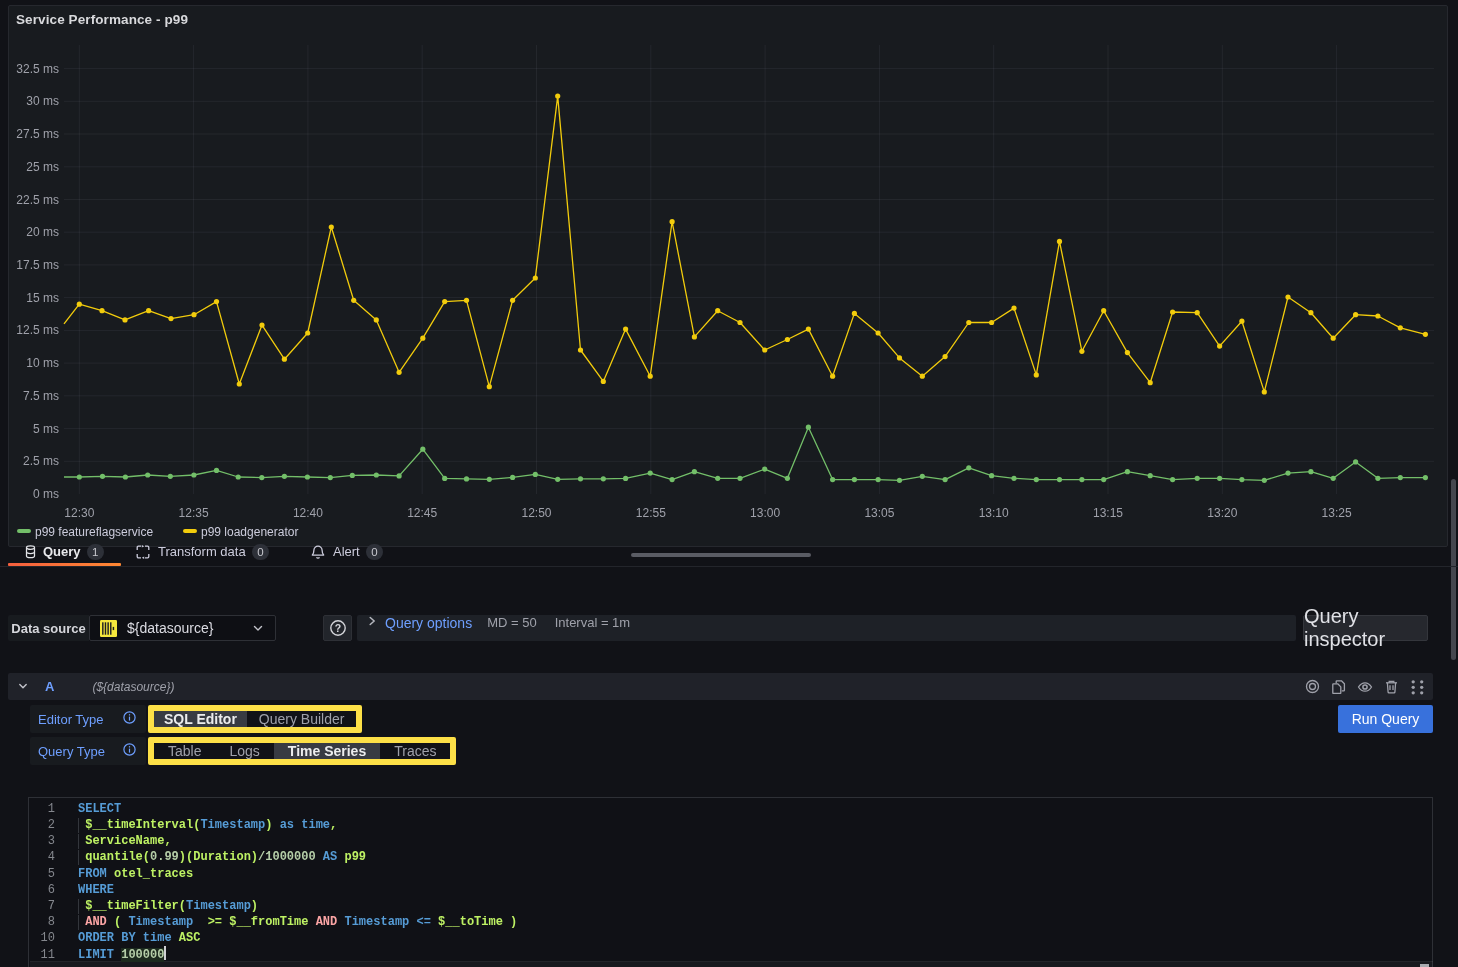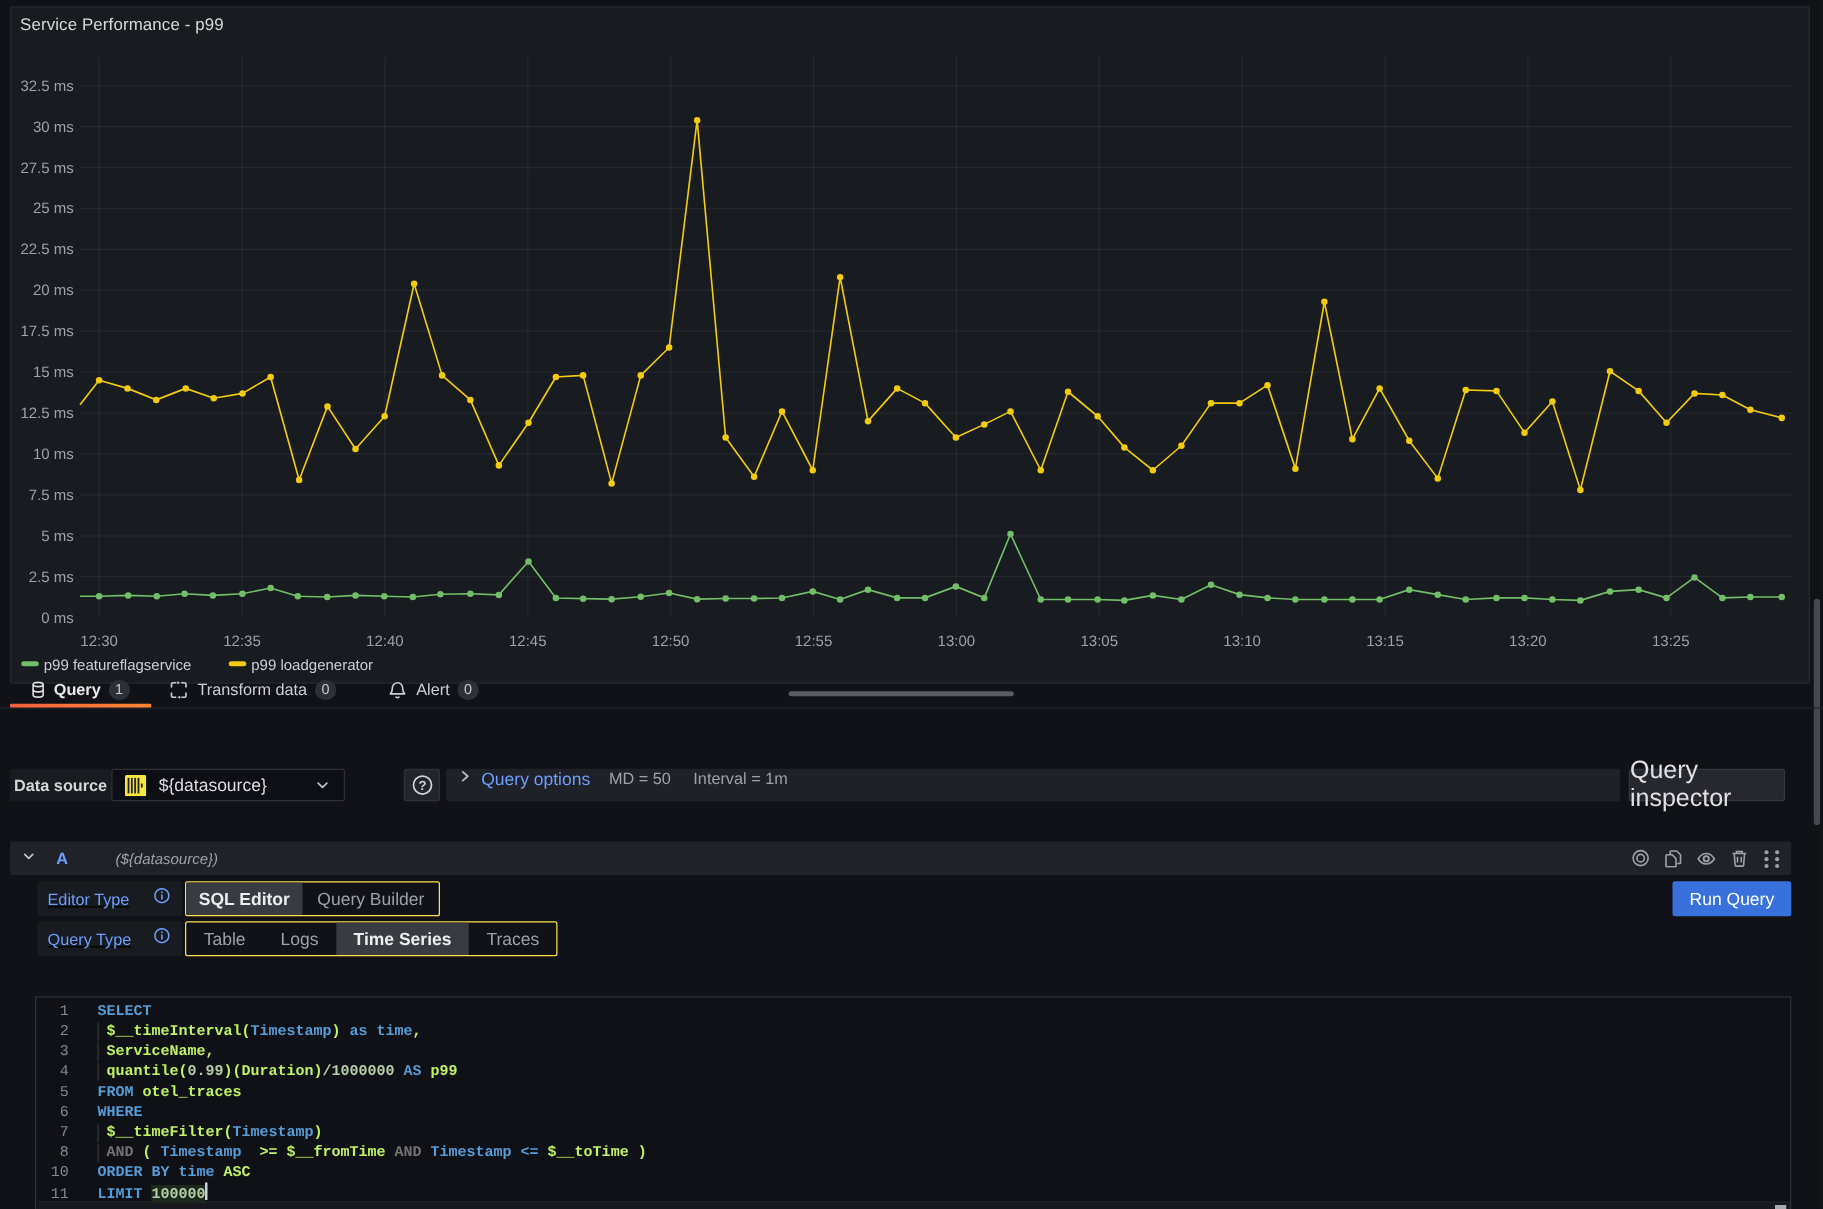--- a/index.html
+++ b/index.html
@@ -2,21 +2,21 @@
 <html><head>
 <meta charset="utf-8">
 <style>
 * { margin:0; padding:0; box-sizing:border-box; }
 html,body { width:1458px; height:967px; background:#111217; overflow:hidden;
   font-family:"Liberation Sans", sans-serif; }
 .abs { position:absolute; }
 
 #panel { position:absolute; left:8px; top:5px; width:1440px; height:542px;
   background:#181b1f; border:1px solid #26282e; border-radius:2px; }
-#ptitle { position:absolute; left:16px; top:12px; font-size:13.5px; font-weight:400; letter-spacing:-0.2px;
+#ptitle { position:absolute; left:16px; top:12px; font-size:13.5px; font-weight:700; letter-spacing:-0.2px;
   color:#d8d9dc; letter-spacing:.1px; }
 
 #hthumb { position:absolute; left:631px; top:553px; width:180px; height:4px;
   border-radius:2px; background:#5a5c64; }
 #vthumb { position:absolute; left:1451px; top:479px; width:5px; height:181px;
   border-radius:3px; background:#45474e; }
 
 #tabs { position:absolute; left:0; top:531px; width:1458px; height:36px;
   border-bottom:1px solid #23252b; }
 .tab { position:absolute; top:4px; height:33px; display:flex; align-items:center;
@@ -48,40 +48,40 @@
 #qrow { position:absolute; left:8px; top:673px; width:1425px; height:27px;
   background:#202229; border-radius:2px; display:flex; align-items:center; }
 #qrow .chev { margin-left:9px; color:#c3c4cb; }
 #qrow .qa { color:#6e9fff; font-size:13px; font-weight:700; margin-left:16px; }
 #qrow .qds { color:#9fa1aa; font-size:12px; font-style:italic; margin-left:38px; }
 #qicons { position:absolute; right:8px; top:0; height:27px; display:flex;
   align-items:center; gap:11px; }
 
 .frow { position:absolute; left:30px; height:28px; display:flex; }
 .flabel { width:116px; background:#181b1f; display:flex; align-items:center;
-  border-radius:2px; padding-left:8px; margin-right:2px;text-decoration:underline; }
+  border-radius:2px; padding-left:8px; margin-right:2px; }
 .flabel .t { color:#6e9fff; font-size:13px; font-weight:500; }
 .flabel .info { margin-left:auto; margin-right:10px; }
-.rgroup { display:flex; border:1px solid #fde047; border-radius:2px; overflow:hidden; }
+.rgroup { display:flex; border:6px solid #fde047; border-radius:2px; overflow:hidden; }
 .ropt { display:flex; align-items:center; padding:0 14px; color:#9fa1aa;
   font-size:14px; background:transparent; }
 .ropt.sel { background:#383b42; color:#eceded; font-weight:700; }
 #runq { position:absolute; left:1338px; top:705px; width:95px; height:28px;
   background:#3871dc; border-radius:2px; color:#fff; font-size:14px; font-weight:500;
   display:flex; align-items:center; justify-content:center; }
 
 #sql { position:absolute; left:28px; top:769px; width:1405px; height:187px;
   background:#101116; border:1px solid #2e3036; font-family:"Liberation Mono", monospace;
   font-size:12px; line-height:16.17px; font-weight:700;margin-top:28px; }
 #sqlin { position:absolute; left:0; top:3px; width:100%; }
 .cl { white-space:pre; height:16.17px; position:relative; }
 .ln { display:inline-block; width:26px; text-align:right; color:#84878d;
   padding-right:23px; box-sizing:content-box; font-weight:400; }
 .ig { position:absolute; left:49px; top:1px; width:1px; height:15px; background:#33363c; }
-.a { color:#737373;text-align:right; }
+.a { color:#fca5a5;text-align:right; }
 .cur { display:inline-block; width:1.5px; height:14px; background:#cfd0d4; vertical-align:-2px; }
 .k { color:#569cd6; } .n { color:#b5cea8; } .c { color:#bef264; }
 #l11hl { position:absolute; left:1px; top:163px; width:1403px; height:18px;
   background:rgba(255,255,255,0.035); border-top:1px solid rgba(255,255,255,0.05);
   border-bottom:1px solid rgba(255,255,255,0.05); }
 #hsthumb { position:absolute; left:1391px; top:166px; width:9px; height:14px;
   background:#a9abb0; }
 </style>
 </head>
 <body>

